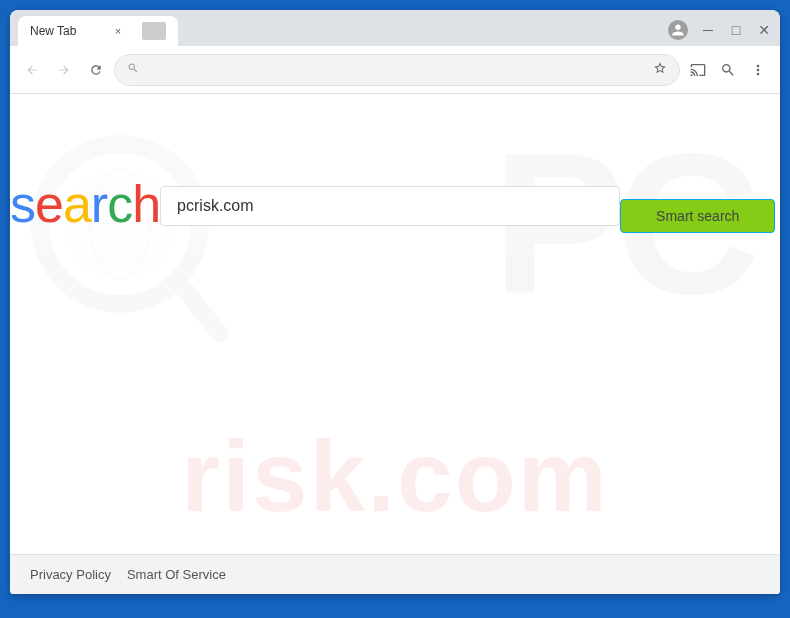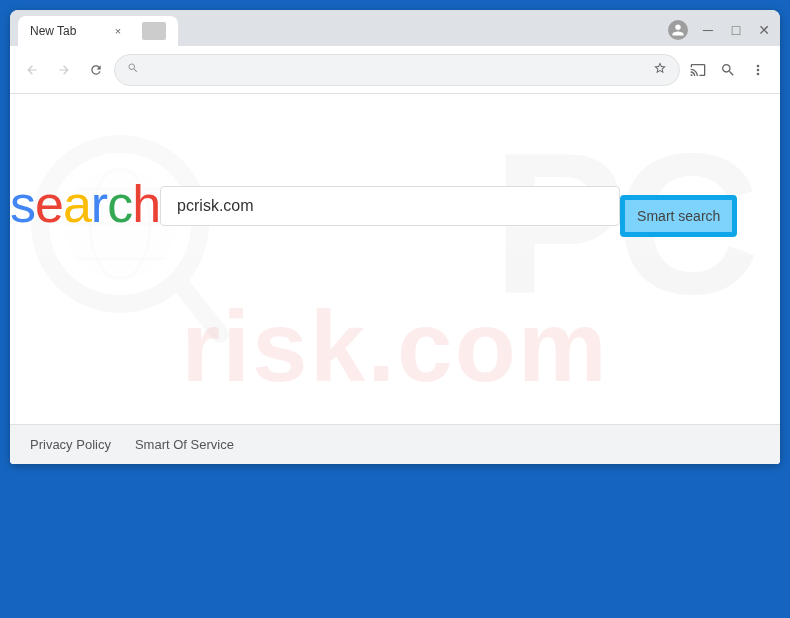--- a/index.html
+++ b/index.html
@@ -10,21 +10,21 @@
       height: 618px;
       font-family: Arial, sans-serif;
       overflow: hidden;
     }
 
     .browser-window {
       margin: 10px;
       background: #f1f3f4;
       border-radius: 8px 8px 4px 4px;
       width: 770px;
-      height: 454px;
+      height: 584px;
       display: flex;
       flex-direction: column;
       overflow: hidden;
       box-shadow: 0 2px 8px rgba(0,0,0,0.3);
     }
 
     
     .title-bar {
       background: #dee1e6;
       height: 36px;
@@ -267,42 +267,42 @@
       height: 40px;
       border: 1px solid #ddd;
       border-radius: 4px;
       padding: 0 16px;
       font-size: 16px;
       color: #333;
       outline: none;
     }
 
     .smart-search-btn {
-      padding: 8px 12px;
-      border: 5px solid #0ea5e9;
+      padding: 8px 35px;
+      border: 1px solid #0ea5e9;
       border-radius: 4px;
-      background: #7dd3fc;
+      background: #84cc16;
       font-size: 14px;
       color: #444;
       cursor: pointer;
       white-space: nowrap;
     }
 
     
     .page-footer {
       position: absolute;
       bottom: 0;
       left: 0;
       right: 0;
       height: 40px;
       background: #f1f3f4;
       display: flex;
       align-items: center;
       padding: 0 20px;
-      gap: 24px;
+      gap: 16px;
       border-top: 1px solid #e0e0e0;
     }
 
     .footer-link {
       font-size: 13px;
       color: #555;
       text-decoration: none;
       cursor: pointer;
     }
   </style>

